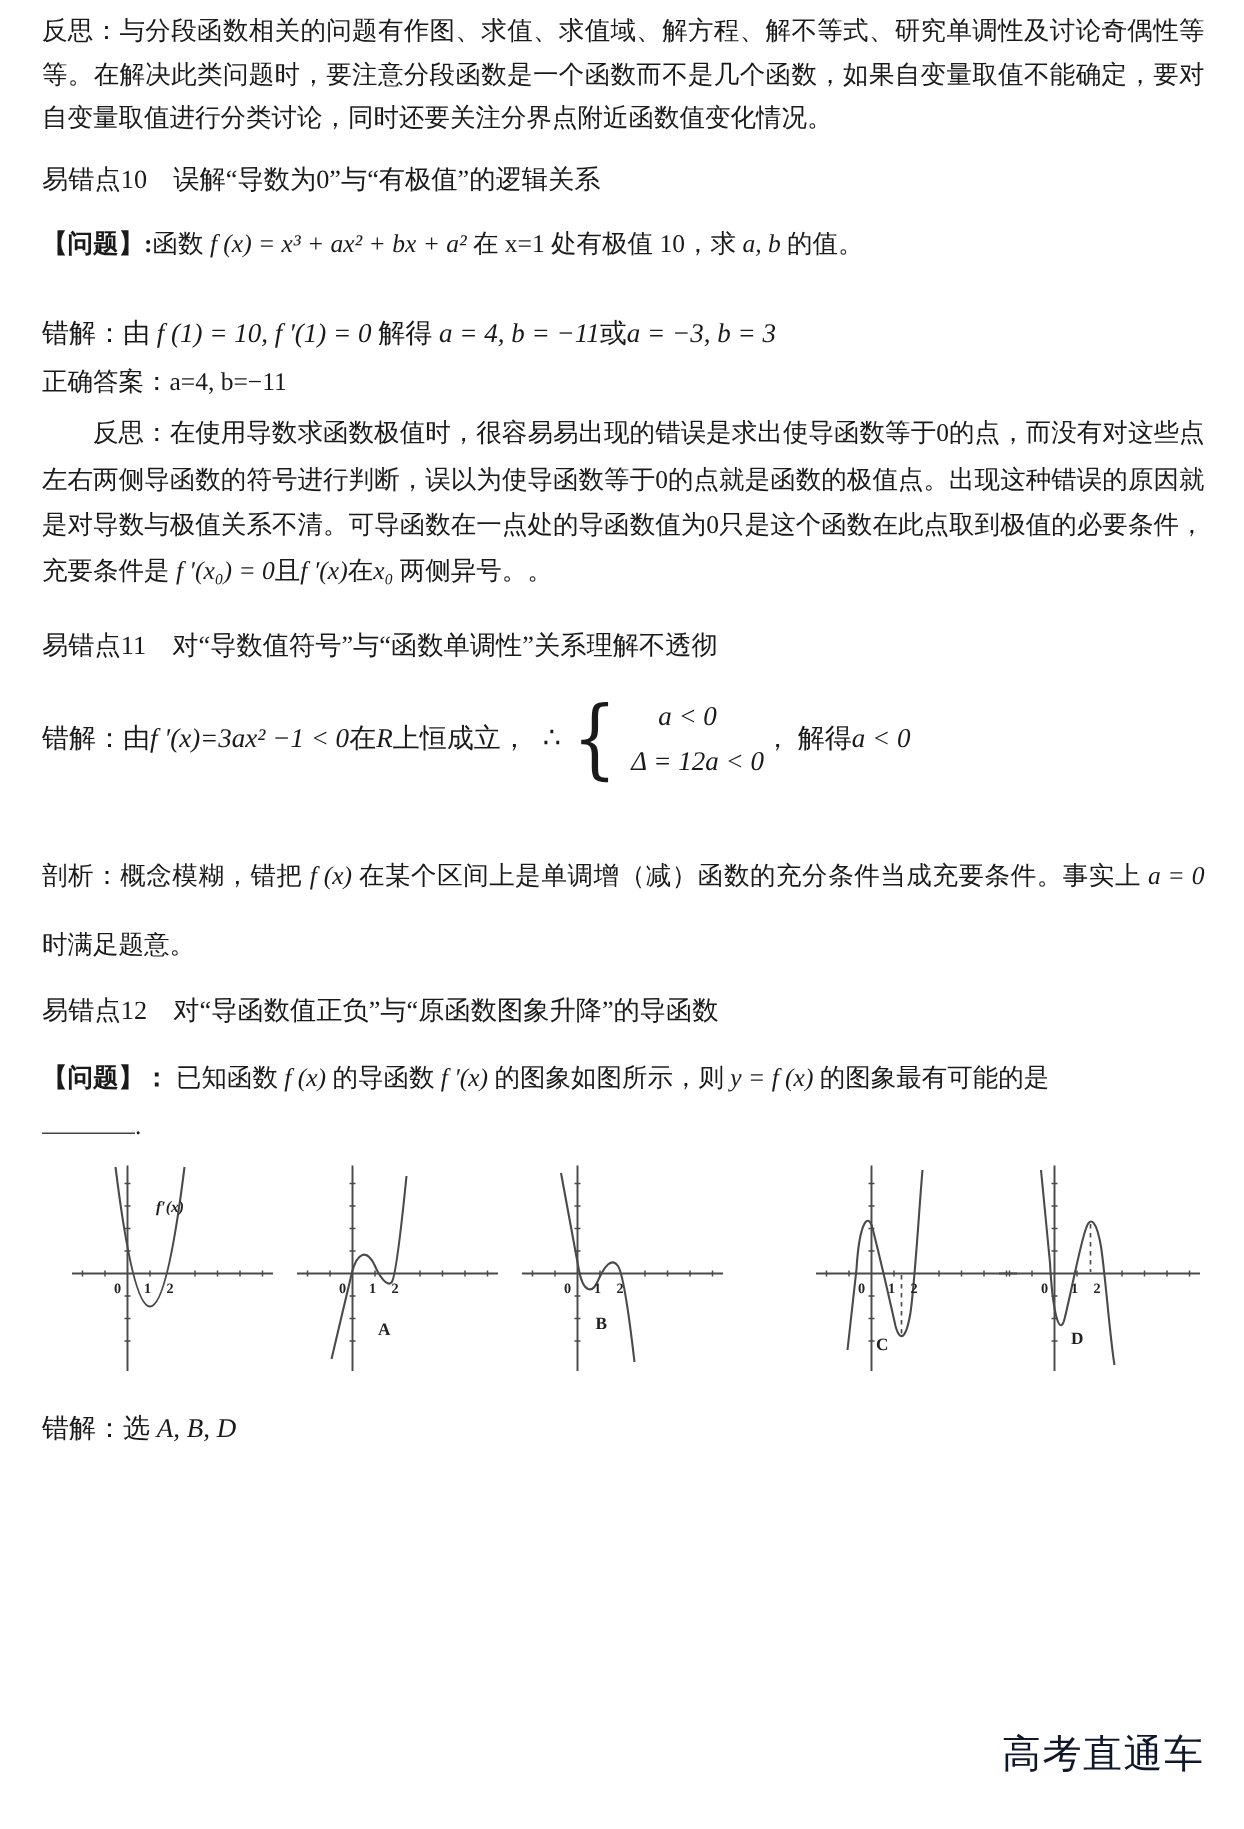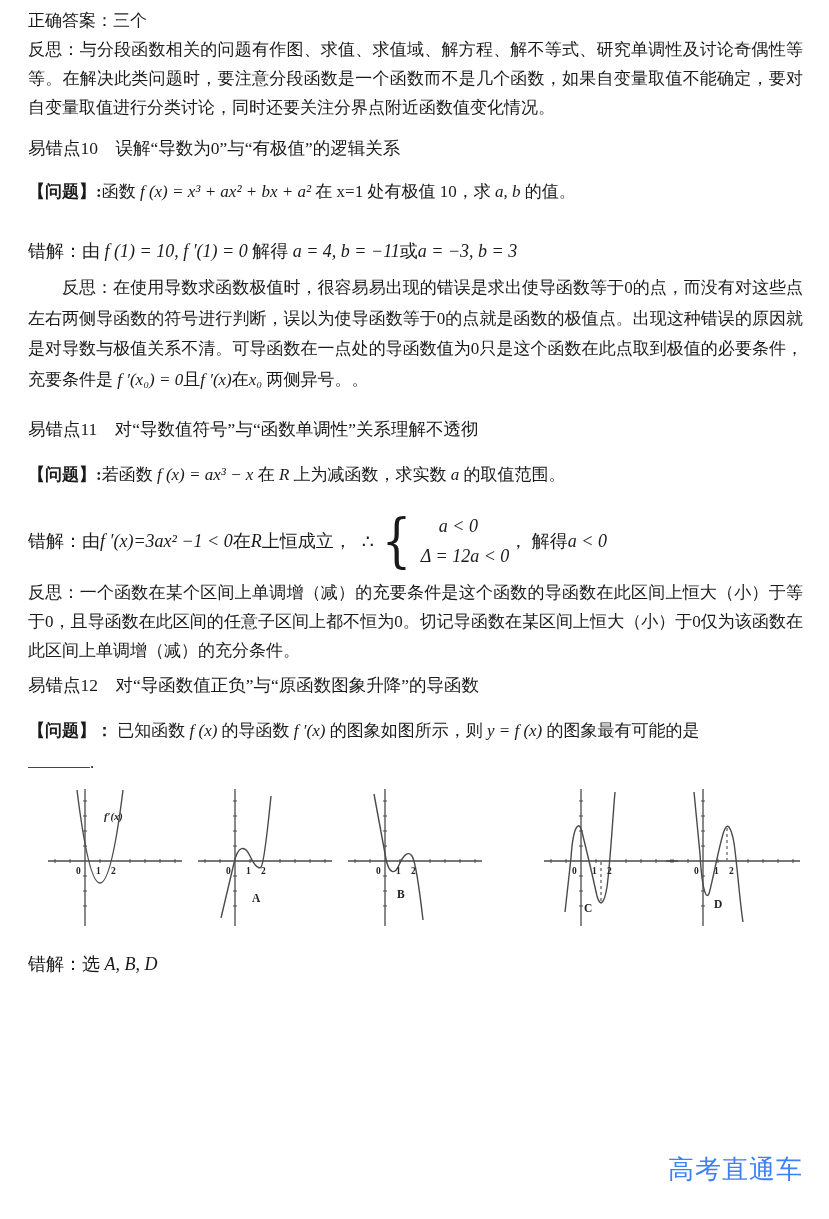--- a/index.html
+++ b/index.html
@@ -43,65 +43,64 @@
   .panel.pD{margin-left:-28px;}
   .panel svg{display:block;}
   .curve{fill:none;stroke:#4a4a4a;stroke-width:1.4;}
   .axis{stroke:#4a4a4a;stroke-width:1.3;}
   .tickpath{stroke:#4a4a4a;stroke-width:1;}
   .dash{fill:none;stroke:#4a4a4a;stroke-width:1.1;stroke-dasharray:3 3;}
   .gtext{font-family:"Liberation Serif",serif;font-size:9.5px;font-weight:bold;fill:#222;}
   .glabel{font-family:"Liberation Serif",serif;font-size:11.5px;font-weight:bold;fill:#222;}
   .glabel.it{font-style:italic;font-size:10.5px;}
   .wrong12{margin-top:22px;font-size:18px;}
-  .watermark{position:absolute;right:26px;top:1152px;color:#3b82f6;font-size:26px;letter-spacing:1px;font-family:"Liberation Serif",serif;}
+  .watermark{position:absolute;right:26px;top:1152px;color:#0f172a;font-size:26px;letter-spacing:1px;font-family:"Liberation Serif",serif;}
 </style>
 </head>
 <body>
 
 <div class="page">
 
-  <p><span>正确答案：三个</span></p>
   <p><span>反思：与分段函数相关的问题有作图、求值、求值域、解方程、解不等式、研究单调性及讨论奇偶性等等。在解决此类问题时，要注意分段函数是一个函数而不是几个函数，如果自变量取值不能确定，要对自变量取值进行分类讨论，同时还要关注分界点附近函数值变化情况。</span></p>
 
   <p class="heading h10"><span>易错点10　误解“导数为0”与“有极值”的逻辑关系</span></p>
 
   <p class="mline prob10"><span class="bold">【问题】:</span><span>函数 </span><span class="math">f (x) = x³ + ax² + bx + a²</span><span> 在 x=1 处有极值 10，求 </span><span class="math">a, b</span><span> 的值。</span></p>
 
   <p class="mline wrong10"><span>错解：由 </span><span class="math">f (1) = 10,  f ′(1) = 0</span><span> 解得 </span><span class="math">a = 4, b = −11</span><span>或</span><span class="math">a = −3, b = 3</span></p>
 
 
+  <p class="ans10"><span>正确答案：a=4, b=−11</span></p>
 
   <p class="refl10"><span>反思：在使用导数求函数极值时，很容易易出现的错误是求出使导函数等于0的点，而没有对这些点左右两侧导函数的符号进行判断，误以为使导函数等于0的点就是函数的极值点。出现这种错误的原因就是对导数与极值关系不清。可导函数在一点处的导函数值为0只是这个函数在此点取到极值的必要条件，充要条件是 </span><span class="math">f ′(x₀) = 0</span><span>且</span><span class="math">f ′(x)</span><span>在</span><span class="math">x₀</span><span> 两侧异号。。</span></p>
 
   <p class="heading h11"><span>易错点11　对“导数值符号”与“函数单调性”关系理解不透彻</span></p>
 
-  <p class="mline prob11"><span class="bold">【问题】:</span><span>若函数 </span><span class="math">f (x) = ax³ − x</span><span> 在 </span><span class="math">R</span><span> 上为减函数，求实数 </span><span class="math">a</span><span> 的取值范围。</span></p>
 
   <div class="wrong11">
     <span>错解：由 </span>
       <span class="math">f ′(x)=3ax² −1 &lt; 0</span>
       <span> 在 </span>
       <span class="math">R</span>
       <span> 上恒成立，</span>
     <span class="therefore">∴</span>
     <span class="system">
       <span class="brace">{</span>
       <span class="cases">
         <span class="case math">a &lt; 0</span>
         <span class="case math">Δ = 12a &lt; 0</span>
       </span>
     </span>
     <span>，  解得 </span>
       <span class="math">a &lt; 0</span>
   </div>
 
+  <p class="wide ana11"><span>剖析：概念模糊，错把 </span><span class="math">f (x)</span><span> 在某个区间上是单调增（减）函数的充分条件当成充要条件。事实上 </span><span class="math">a = 0</span><span> 时满足题意。</span></p>
 
 
-  <p class="refl11"><span>反思：一个函数在某个区间上单调增（减）的充要条件是这个函数的导函数在此区间上恒大（小）于等于0，且导函数在此区间的任意子区间上都不恒为0。切记导函数在某区间上恒大（小）于0仅为该函数在此区间上单调增（减）的充分条件。</span></p>
 
   <p class="heading h12"><span>易错点12　对“导函数值正负”与“原函数图象升降”的导函数</span></p>
 
   <p class="mline prob12"><span class="bold">【问题】：</span><span> 已知函数 </span><span class="math">f (x)</span><span> 的导函数 </span><span class="math">f ′(x)</span><span> 的图象如图所示，则 </span><span class="math">y = f (x)</span><span> 的图象最有可能的是</span></p>
 
   <p class="blankline"><span class="blank-rule"></span><span>.</span></p>
 
   <div class="figures">
 
     <figure class="panel" style="margin:0">

